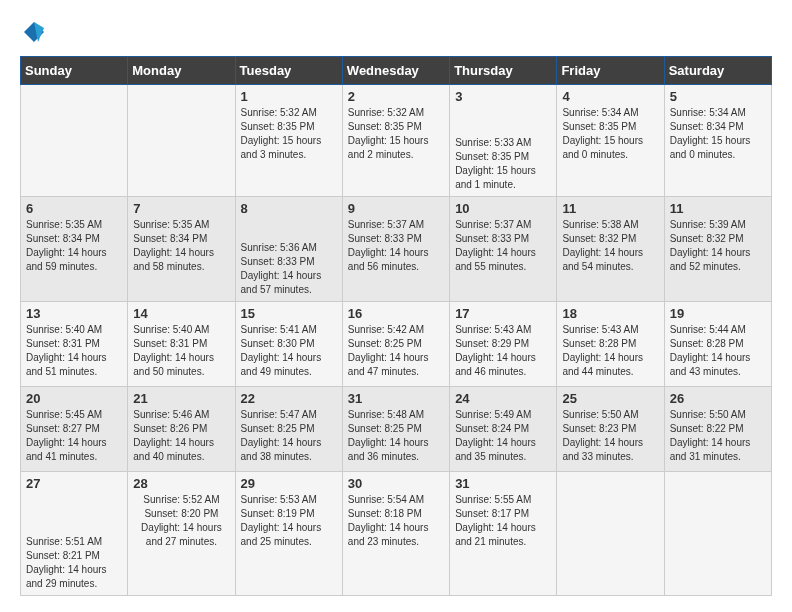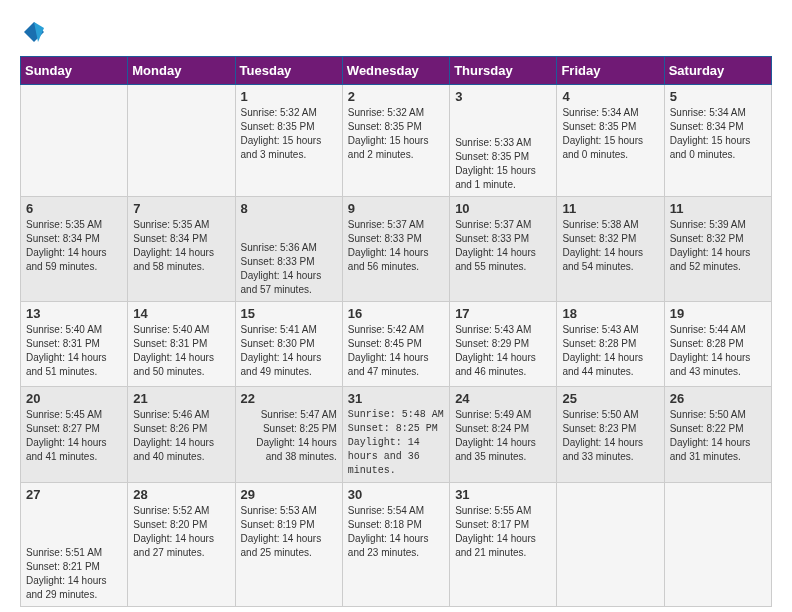--- a/index.html
+++ b/index.html
@@ -45,21 +45,21 @@
     .location {
       font-size: 16px;
       color: #555;
     }
     table {
       width: 100%;
       border-collapse: collapse;
       font-size: 11px;
     }
     thead tr th {
-      background-color: #701a75;
+      background-color: #404040;
       color: #fff;
       padding: 6px 4px;
       text-align: left;
       font-size: 13px;
       font-weight: bold;
       border: 1px solid #1e5a99;
     }
     tbody tr td {
       border: 1px solid #ccc;
       vertical-align: top;
@@ -216,21 +216,21 @@
         </td>
         <td>
           <span class="day-number">15</span>
           <div class="day-info" style="white-space: pre-line;">Sunrise: 5:41 AM
 Sunset: 8:30 PM
 Daylight: 14 hours and 49 minutes.</div>
         </td>
         <td>
           <span class="day-number">16</span>
           <div class="day-info" style="white-space: pre-line;">Sunrise: 5:42 AM
-Sunset: 8:45 PM
+Sunset: 8:25 PM
 Daylight: 14 hours and 47 minutes.</div>
         </td>
         <td>
           <span class="day-number">17</span>
           <div class="day-info" style="white-space: pre-line;">Sunrise: 5:43 AM
 Sunset: 8:29 PM
 Daylight: 14 hours and 46 minutes.</div>
         </td>
         <td>
           <span class="day-number">18</span>
@@ -253,27 +253,27 @@
 Daylight: 14 hours and 41 minutes.</div>
         </td>
         <td>
           <span class="day-number">21</span>
           <div class="day-info" style="white-space: pre-line;">Sunrise: 5:46 AM
 Sunset: 8:26 PM
 Daylight: 14 hours and 40 minutes.</div>
         </td>
         <td>
           <span class="day-number">22</span>
-          <div class="day-info" style="white-space: pre-line; text-align: right;">Sunrise: 5:47 AM
+          <div class="day-info" style="white-space: pre-line;">Sunrise: 5:47 AM
 Sunset: 8:25 PM
 Daylight: 14 hours and 38 minutes.</div>
         </td>
         <td>
           <span class="day-number">31</span>
-          <div class="day-info" style="white-space: pre-line; font-family: Liberation Mono, monospace;">Sunrise: 5:48 AM
+          <div class="day-info" style="white-space: pre-line;">Sunrise: 5:48 AM
 Sunset: 8:25 PM
 Daylight: 14 hours and 36 minutes.</div>
         </td>
         <td>
           <span class="day-number">24</span>
           <div class="day-info" style="white-space: pre-line;">Sunrise: 5:49 AM
 Sunset: 8:24 PM
 Daylight: 14 hours and 35 minutes.</div>
         </td>
         <td>
@@ -291,21 +291,21 @@
       </tr>
       <tr>
         <td>
           <span class="day-number">27</span>
           <div class="day-info" style="white-space: pre-line; margin-top: 44px;">Sunrise: 5:51 AM
 Sunset: 8:21 PM
 Daylight: 14 hours and 29 minutes.</div>
         </td>
         <td>
           <span class="day-number">28</span>
-          <div class="day-info" style="white-space: pre-line;">Sunrise: 5:52 AM
+          <div class="day-info" style="white-space: pre-line; text-align: center;">Sunrise: 5:52 AM
 Sunset: 8:20 PM
 Daylight: 14 hours and 27 minutes.</div>
         </td>
         <td>
           <span class="day-number">29</span>
           <div class="day-info" style="white-space: pre-line;">Sunrise: 5:53 AM
 Sunset: 8:19 PM
 Daylight: 14 hours and 25 minutes.</div>
         </td>
         <td>

